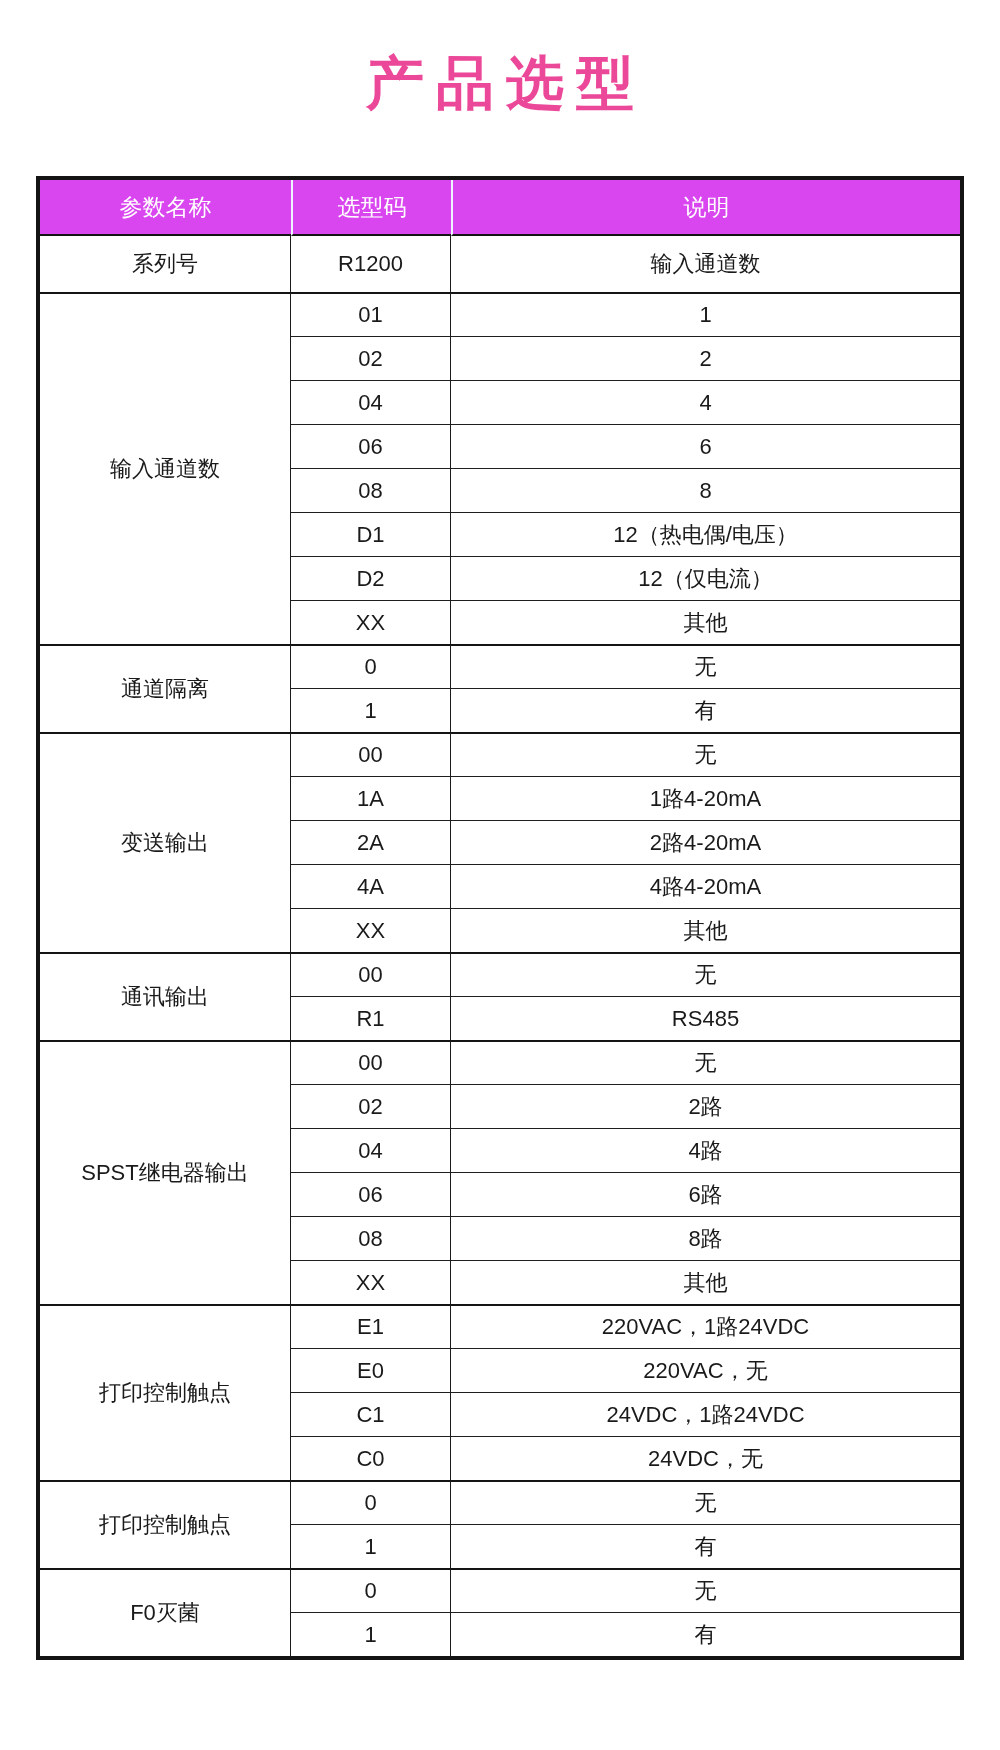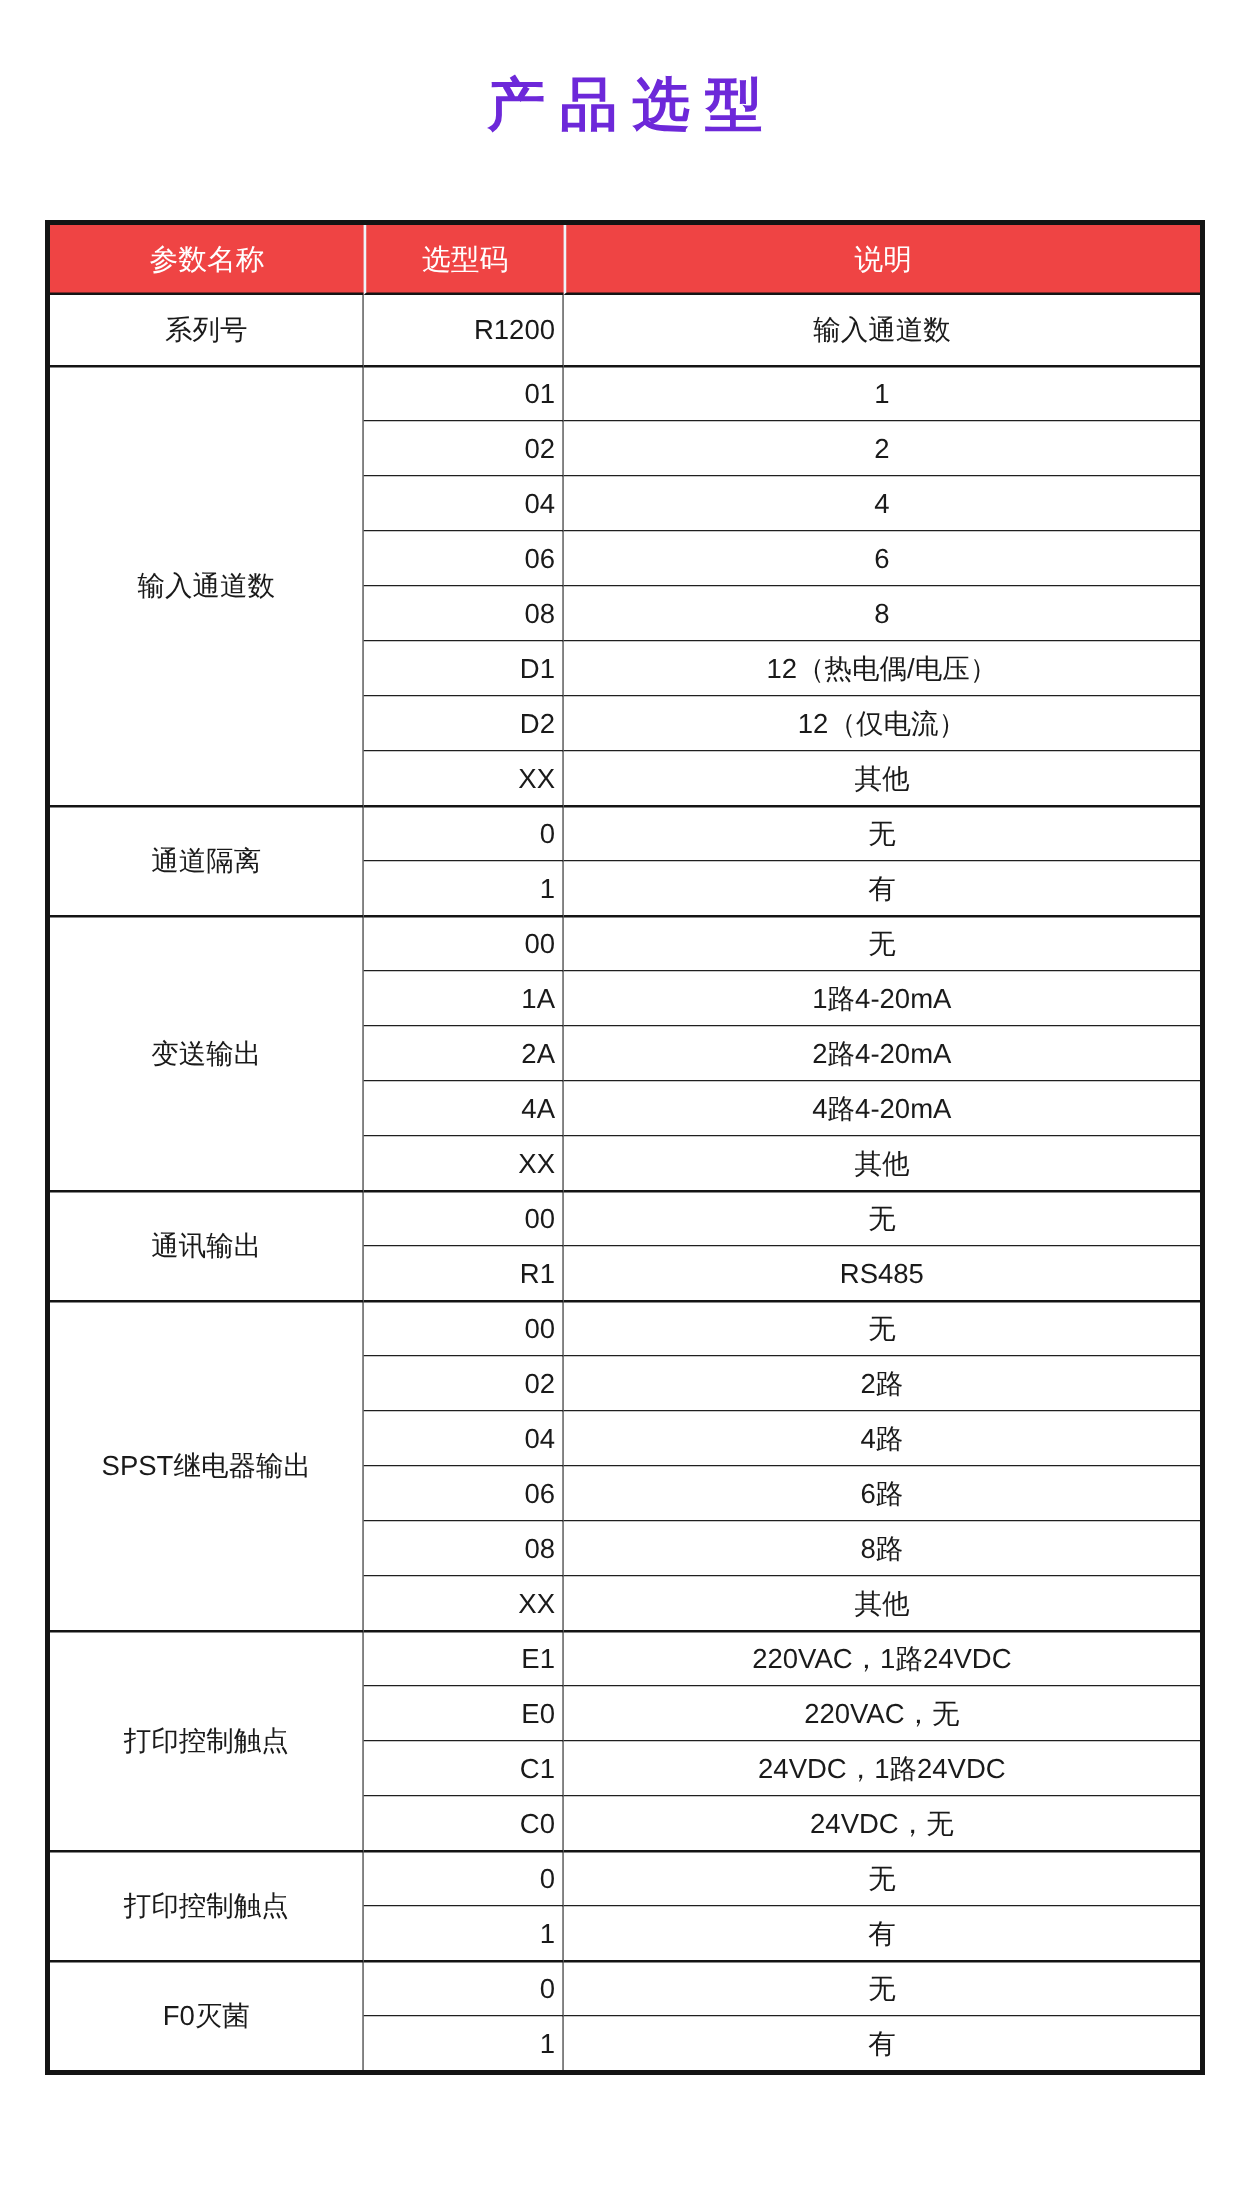--- a/index.html
+++ b/index.html
@@ -9,39 +9,39 @@
     background: #ffffff;
     font-family: "Liberation Sans", "DejaVu Sans", sans-serif;
     color: #1a1a1a;
     overflow: hidden;
   }
   .page { width: 1000px; }
 
   h1.page-title {
     margin: 46px 0 4px 0;
     text-align: center;
-    font-size: 46px;
+    font-size: 58px;
     line-height: 74px;
     font-weight: 900;
-    color: #6d28d9;
+    color: #ec4899;
     letter-spacing: 12px;
     padding-left: 12px; 
   }
 
   table.sel-table {
     width: 928px;
     margin: 56px auto 0 auto;
     border-spacing: 0;
     border: 4px solid #141414;
     table-layout: fixed;
   }
 
   
   thead th {
-    background: #ef4444;
+    background: #d946ef;
     color: #ffffff;
     font-size: 23px;
     font-weight: 500;
     height: 54px;
     text-align: center;
     vertical-align: middle;
     padding: 0;
   }
   thead th + th { border-left: 2px solid #eef4fb; margin-top: 48px; }
   th.h-param { width: 251px; }
@@ -55,21 +55,21 @@
     font-size: 22px;
     padding: 0 6px;
     background: #ffffff;
     color: #1a1a1a;
   }
   tbody tr { height: 44px; }
   tbody tr:first-child { height: 56px; }
 
   
   td.param-cell { border-right: 1.8px solid #1a1a1a; }
-  td.code-cell  { border-right: 1.8px solid #1a1a1a; text-align: right; }
+  td.code-cell  { border-right: 1.8px solid #1a1a1a; }
 
   
   tr.group-first td { border-top: 2.4px solid #141414; margin-left: 48px; }
   tr.group-rest td  { border-top: 1.5px solid #1f1f1f; }
   tbody tr:first-child td { border-top: none; } 
   thead tr th { border-bottom: 2px solid #141414; }
 </style>
 </head>
 <body>
 

